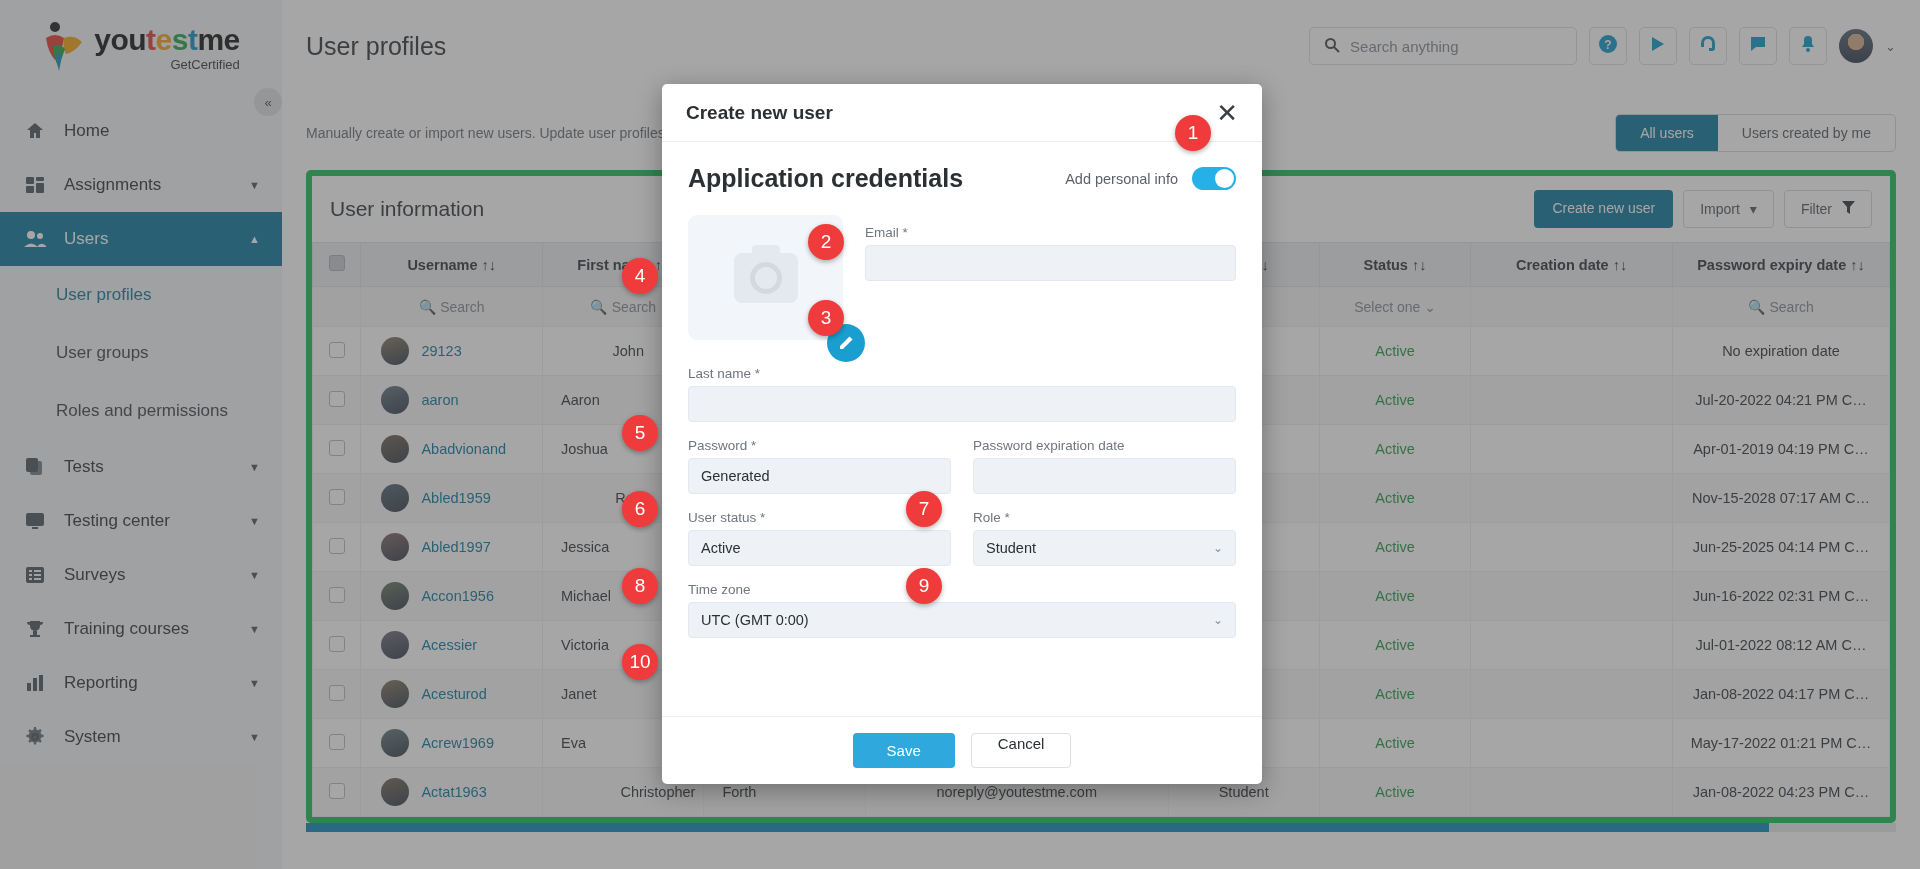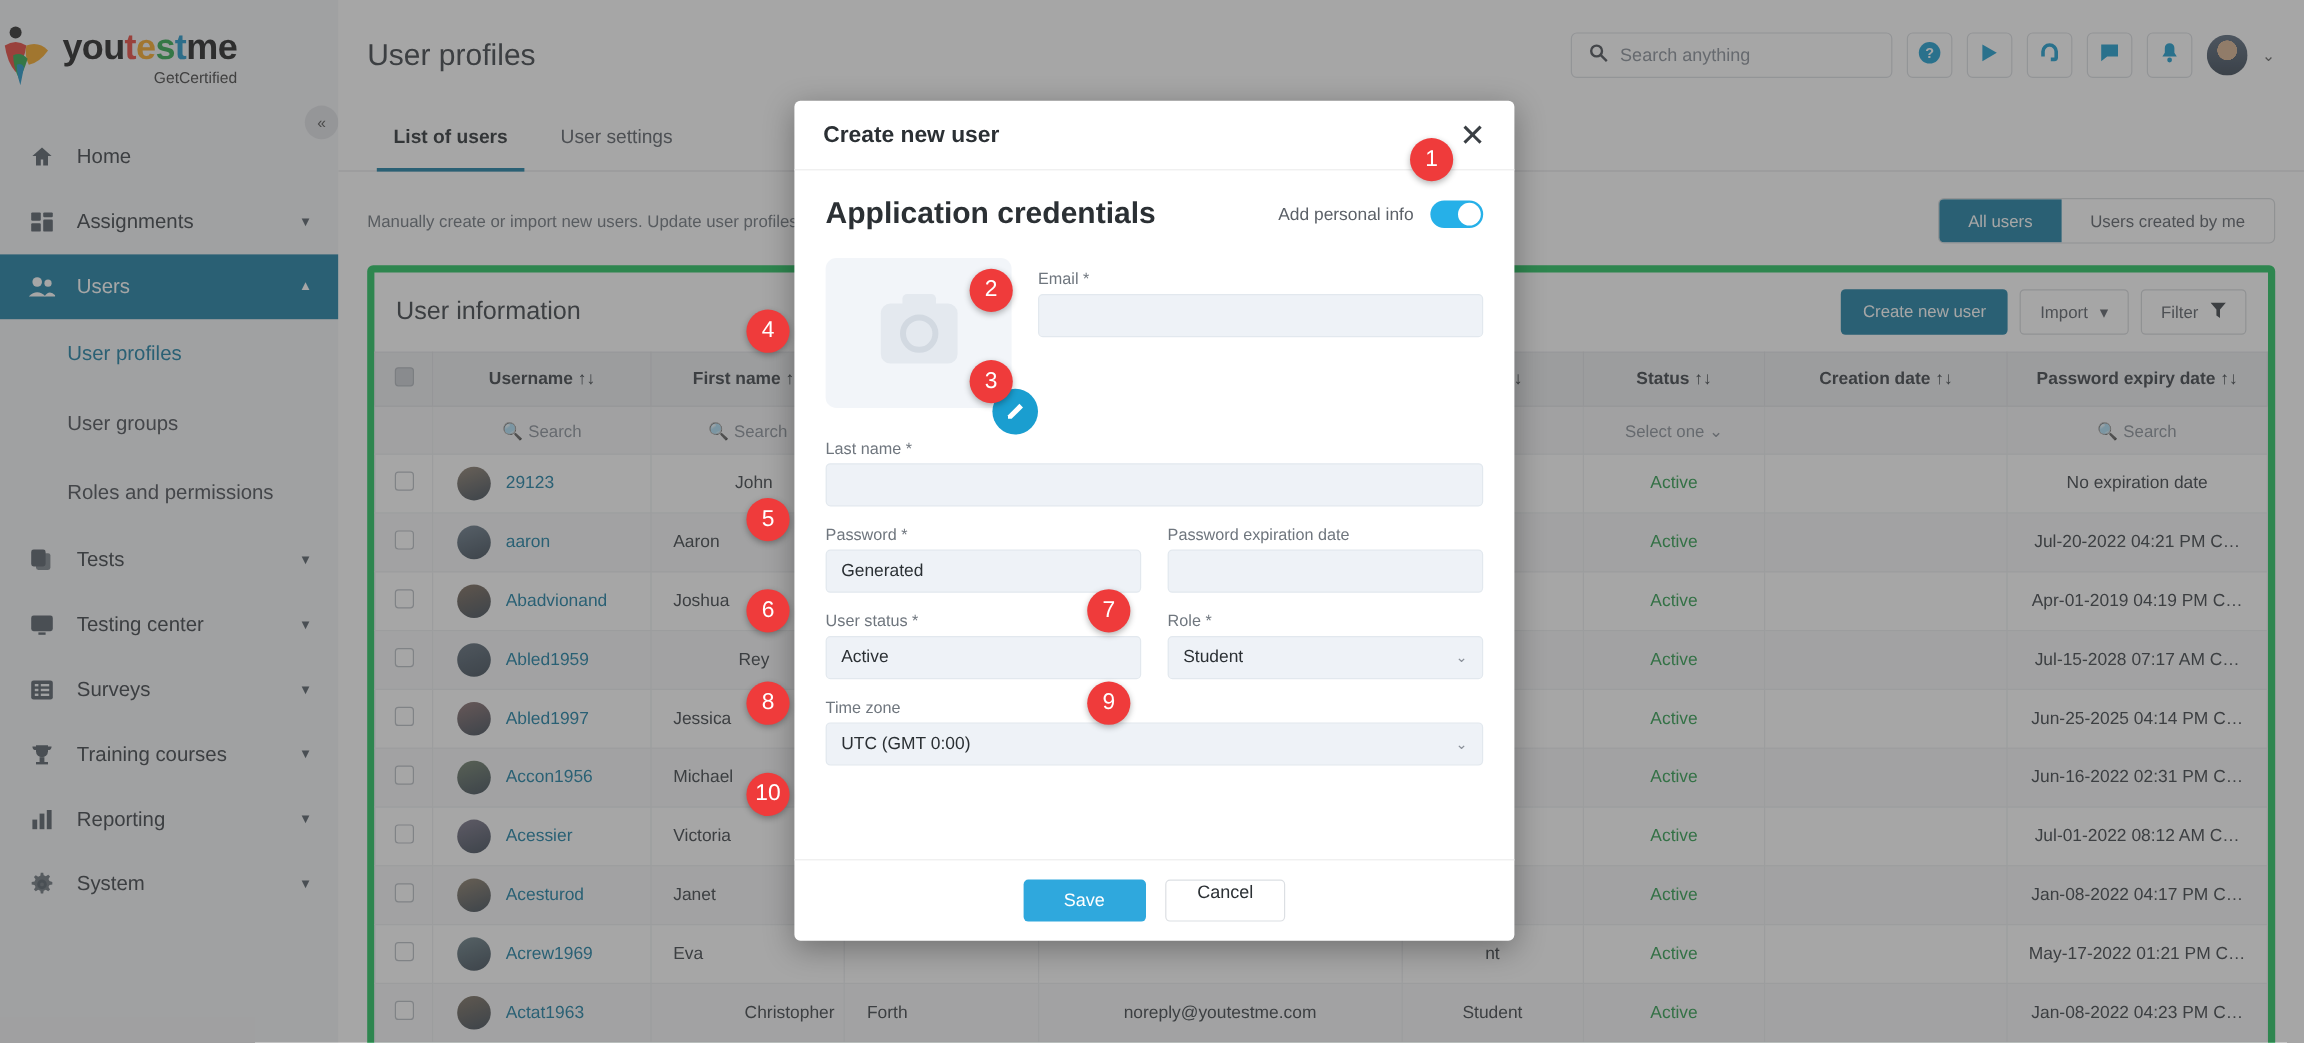--- a/index.html
+++ b/index.html
@@ -12,21 +12,21 @@
   #app { position: relative; width: 1920px; height: 869px; }
 
   
   #backdrop-app { position: absolute; inset: 0; display: flex; }
 
   
   .sidebar {
     width: 282px; height: 869px; background: #f4f5f7;
     flex: 0 0 282px; position: relative; padding-top: 0;
   }
-  .logo-wrap { height: 92px; display: flex; align-items: center; }
+  .logo-wrap { height: 92px; display: flex; align-items: center; justify-content: center; }
   .logo { display: flex; align-items: flex-end; gap: 6px; }
   .logo-mark { position: relative; width: 46px; height: 52px; }
   .logo-text { display: flex; flex-direction: column; align-items: flex-end; }
   .logo-word { font-size: 30px; font-weight: bold; letter-spacing: -0.5px; line-height: 1; }
   .logo-word span:nth-child(1){color:#222;}
   .logo-word span:nth-child(2){color:#e8453c;}
   .logo-word span:nth-child(3){color:#f5a623;}
   .logo-word span:nth-child(4){color:#2fa84f;}
   .logo-word span:nth-child(5){color:#2196c9;}
   .logo-word span:nth-child(6){color:#222;}
@@ -363,28 +363,20 @@
                 </svg>
             </span>
           </div>
           <div class="avatar-top">
               <div class="face"></div>
             </div>
           <span class="chev">⌄</span>
         </div>
       </div>
 
-      <div class="tabs">
-        <div class="tab active">
-          <span>List of users</span>
-        </div>
-        <div class="tab">
-          <span>User settings</span>
-        </div>
-      </div>
 
       <div class="subtitle-row">
         <div class="subtitle">Manually create or import new users. Update user profiles.</div>
         <div class="seg">
           <div class="on">All users</div>
           <div>Users created by me</div>
         </div>
       </div>
 
       <div class="card">
@@ -499,21 +491,21 @@
                     <span class="av" style="background:linear-gradient(160deg,#5f6d7a,#3e4a56)"></span>
                     <span class="uname">Abled1959</span>
                   </div>
                 </td>
                 <td style="text-align:center;padding-left:18px">Rey</td>
                 <td style="text-align:left;padding-left:18px"></td>
                 <td></td>
                 <td>nt</td>
                 <td><span class="st-active">Active</span></td>
                 <td></td>
-                <td>Jul-15-2028 07:17 AM C…</td>
+                <td>Nov-15-2028 07:17 AM C…</td>
               </tr>
               <tr>
                 <td><span class="cb"></span></td>
                 <td>
                   <div class="cellflex">
                     <span class="av" style="background:linear-gradient(160deg,#8a6f6f,#3e4a56)"></span>
                     <span class="uname">Abled1997</span>
                   </div>
                 </td>
                 <td style="text-align:left;padding-left:18px">Jessica</td>

